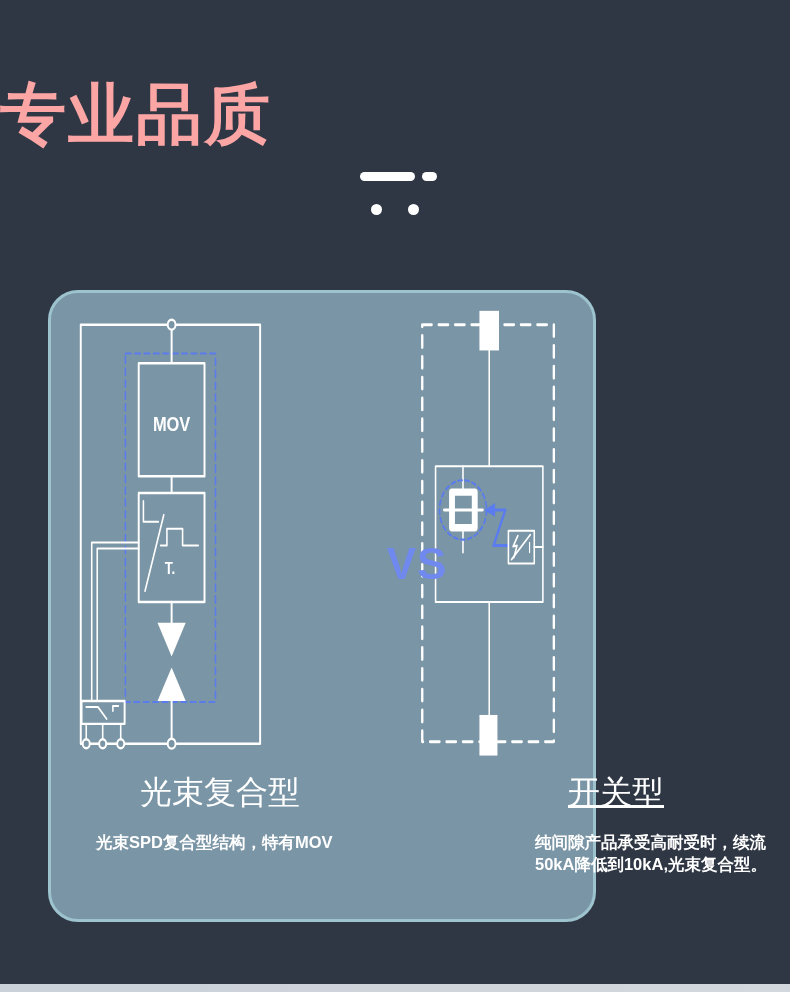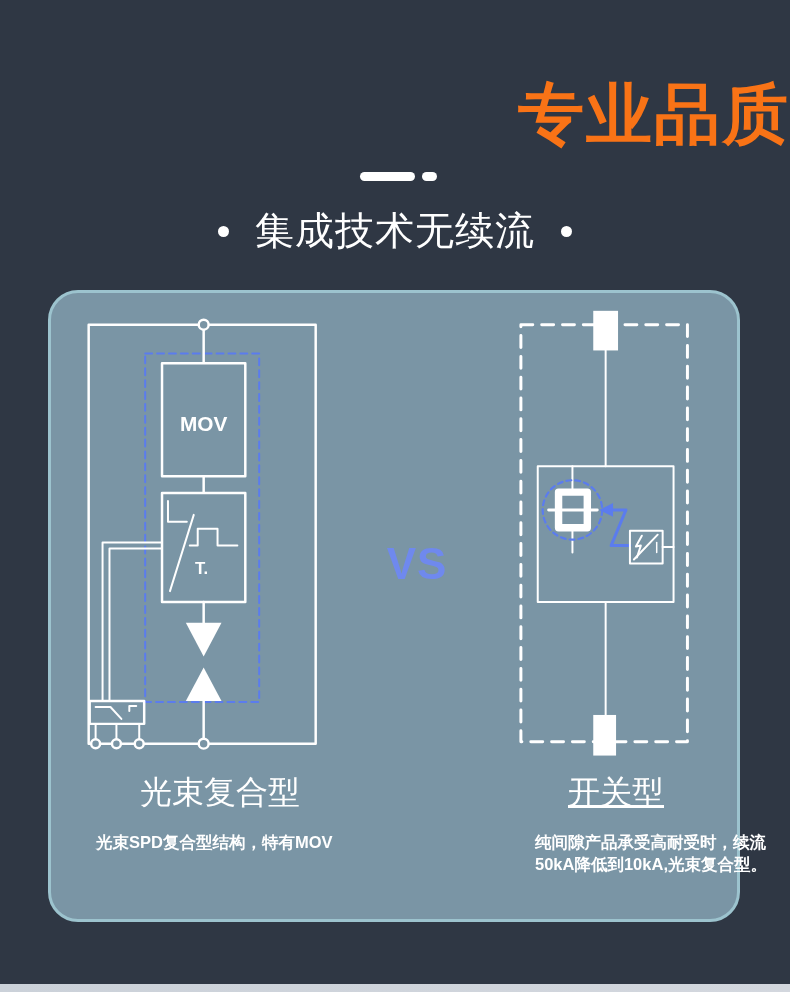--- a/index.html
+++ b/index.html
@@ -4,39 +4,39 @@
 <style>
   html,body { margin:0; padding:0; }
   body {
     width:790px; height:992px;
     background:#2f3744;
     font-family:"Liberation Sans","DejaVu Sans",sans-serif;
     position:relative; overflow:hidden;
   }
   .title {
     position:absolute; top:80px; left:0; width:790px;
-    text-align:right; color:#f97316;
+    text-align:left; color:#fca5a5;
     font-size:66px; font-weight:700; letter-spacing:2px; line-height:1.05;
   }
   .divider {
     position:absolute; top:172px; left:360px;
     display:flex; gap:7px; align-items:center;
   }
   .divider .bar  { width:55px; height:9px; border-radius:4.5px; background:#ffffff; }
   .divider .dash { width:15px; height:9px; border-radius:4.5px; background:#ffffff; }
   .subtitle-row {
     position:absolute; top:204px; left:0; width:790px;
     display:flex; justify-content:center; align-items:center; gap:26px;
   }
   .subtitle-dot { width:11px; height:11px; border-radius:50%; background:#ffffff; }
   .subtitle {
     color:#ffffff; font-size:39px; font-weight:500; letter-spacing:1px; white-space:nowrap;
   }
   .panel {
-    position:absolute; left:48px; top:290px; width:692px; height:632px;
+    position:absolute; left:48px; top:290px; width:548px; height:632px;
     box-sizing:border-box;
     background:#7a95a5;
     border:3px solid #9cc3ce;
     border-radius:30px;
   }
   .panel .diagram-svg { position:absolute; inset:0; width:100%; height:100%; }
   .vs {
     position:absolute; left:316px; top:246px; width:100px;
     text-align:center; font-size:44px; font-weight:800;
     color:#6f89ee; letter-spacing:1px;
@@ -65,21 +65,20 @@
 
 <div class="title">专业品质</div>
 
 <div class="divider">
   <span class="bar"></span>
   <span class="dash"></span>
 </div>
 
 <div class="subtitle-row">
   <span class="subtitle-dot"></span>
-  <span class="subtitle">集成技术无续流</span>
   <span class="subtitle-dot"></span>
 </div>
 
 <div class="panel">
 
   <svg class="diagram-svg" viewBox="0 0 692 632" preserveAspectRatio="none">
 
     <g stroke="#ffffff" fill="none" stroke-width="2.5" stroke-linecap="round" stroke-linejoin="round">
       <rect x="38" y="32" width="229" height="423"></rect>
       <rect x="95" y="61" width="115" height="352" stroke="#5b7cee" stroke-width="2" stroke-dasharray="7 5"></rect>

